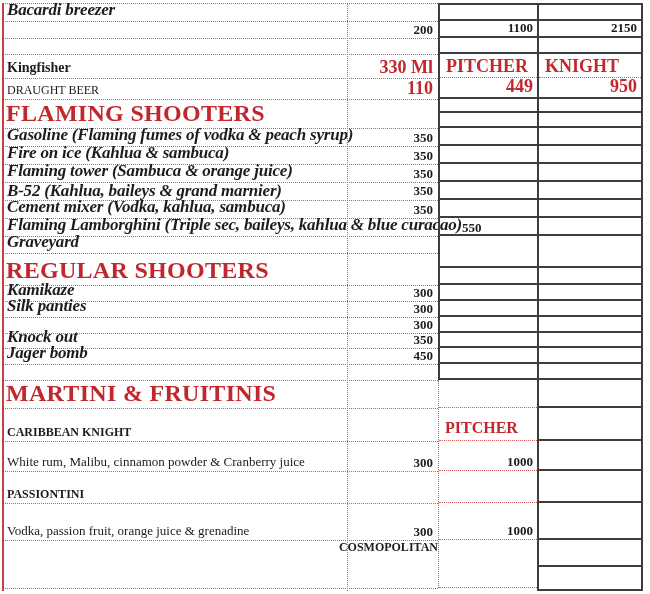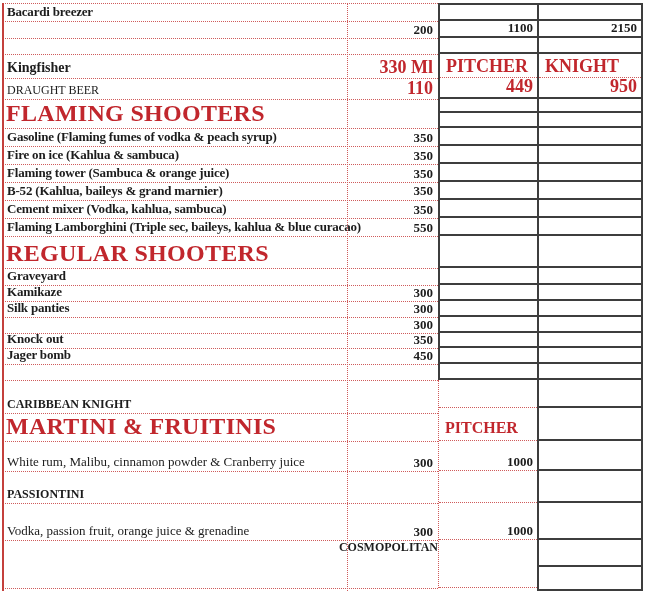--- a/index.html
+++ b/index.html
@@ -9,21 +9,21 @@
   }
   
   #left-grid{
     position:absolute;left:2px;top:3px;width:436px;height:591px;
     border-top:1px dotted #cf5b5b;box-sizing:border-box;
   }
   .lrow{display:flex;align-items:flex-end;border-bottom:1px dotted #cf5b5b;box-sizing:border-box;}
   .lrow.noline{border-bottom:none;}
   .nmcell{flex:0 0 345px;padding:0 0 2px 5px;white-space:nowrap;overflow:visible;line-height:1.05;}
   .prcell{flex:1;text-align:right;padding:0 5px 2px 0;line-height:1;}
-  .nm-bold{font-weight:bold;font-size:13px;letter-spacing:-0.2px;}
+  .nm-bold{font-weight:bold;font-size:17px;letter-spacing:-0.2px;font-style:italic;}
   .nm-bold-lg{font-weight:bold;font-size:14px;}
   .nm-reg{font-weight:normal;font-size:12px;}
   .nm-caps{font-weight:bold;font-size:12px;}
   .nm-desc{font-weight:normal;font-size:13px;}
   .pr-std{font-weight:bold;font-size:13px;}
   .pr-red{font-weight:bold;font-size:18px;color:#c1272d;}
   .title-text{font-weight:bold;font-size:24px;color:#c1272d;line-height:1;letter-spacing:0.3px;padding:0 0 3px 4px;}
   
   .vline-left{position:absolute;left:2px;top:3px;width:2px;height:588px;background:#c4403c;}
   .vline-mid{position:absolute;left:347px;top:3px;height:588px;width:0;border-left:1px dotted #cf5b5b;}
@@ -86,27 +86,27 @@
         <div class="prcell pr-std">350</div>
       </div>
       <div class="lrow" style="height: 18px;">
         <div class="nmcell nm-bold">Cement mixer (Vodka, kahlua, sambuca)</div>
         <div class="prcell pr-std">350</div>
       </div>
       <div class="lrow" style="height: 18px;">
         <div class="nmcell nm-bold">Flaming Lamborghini (Triple sec, baileys, kahlua &amp; blue curacao)</div>
         <div class="prcell pr-std">550</div>
       </div>
+      <div class="lrow" style="height: 17px;">
+        <div class="nmcell nm-bold">Graveyard</div>
+        <div class="prcell pr-std"></div>
+      </div>
       <div class="lrow" style="height: 32px;">
         <span class="title-text">REGULAR SHOOTERS</span>
       </div>
-      <div class="lrow" style="height: 17px;">
-        <div class="nmcell nm-bold">Graveyard</div>
-        <div class="prcell pr-std"></div>
-      </div>
       <div class="lrow" style="height: 16px;">
         <div class="nmcell nm-bold">Kamikaze</div>
         <div class="prcell pr-std">300</div>
       </div>
       <div class="lrow" style="height: 16px;">
         <div class="nmcell nm-bold">Silk panties</div>
         <div class="prcell pr-std">300</div>
       </div>
       <div class="lrow" style="height: 16px;">
         <div class="prcell pr-std">300</div>
@@ -116,26 +116,26 @@
         <div class="prcell pr-std">350</div>
       </div>
       <div class="lrow" style="height: 16px;">
         <div class="nmcell nm-bold">Jager bomb</div>
         <div class="prcell pr-std">450</div>
       </div>
       <div class="lrow" style="height: 16px;">
         <div class="nmcell nm-bold"></div>
         <div class="prcell pr-std"></div>
       </div>
+      <div class="lrow" style="height: 28px;">
+        <span class="title-text">MARTINI &amp; FRUITINIS</span>
+      </div>
       <div class="lrow" style="height: 33px;">
         <div class="nmcell nm-caps">CARIBBEAN KNIGHT</div>
         <div class="prcell pr-std"></div>
-      </div>
-      <div class="lrow" style="height: 28px;">
-        <span class="title-text">MARTINI &amp; FRUITINIS</span>
       </div>
       <div class="lrow" style="height: 30px;">
         <div class="nmcell nm-desc">White rum, Malibu, cinnamon powder &amp; Cranberry juice</div>
         <div class="prcell pr-std">300</div>
       </div>
       <div class="lrow" style="height: 32px;">
         <div class="nmcell nm-caps">PASSIONTINI</div>
         <div class="prcell pr-std"></div>
       </div>
       <div class="lrow" style="height: 37px;">

